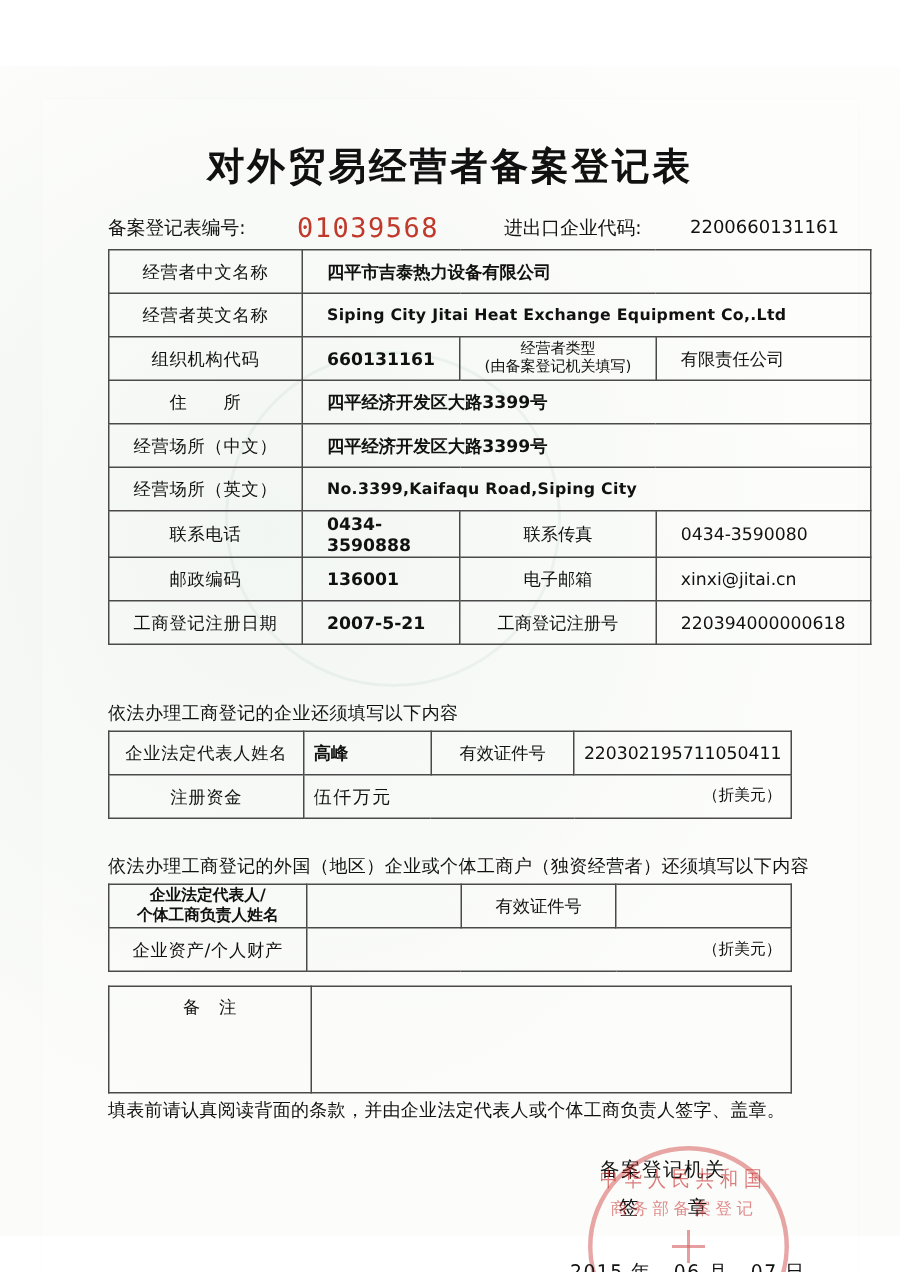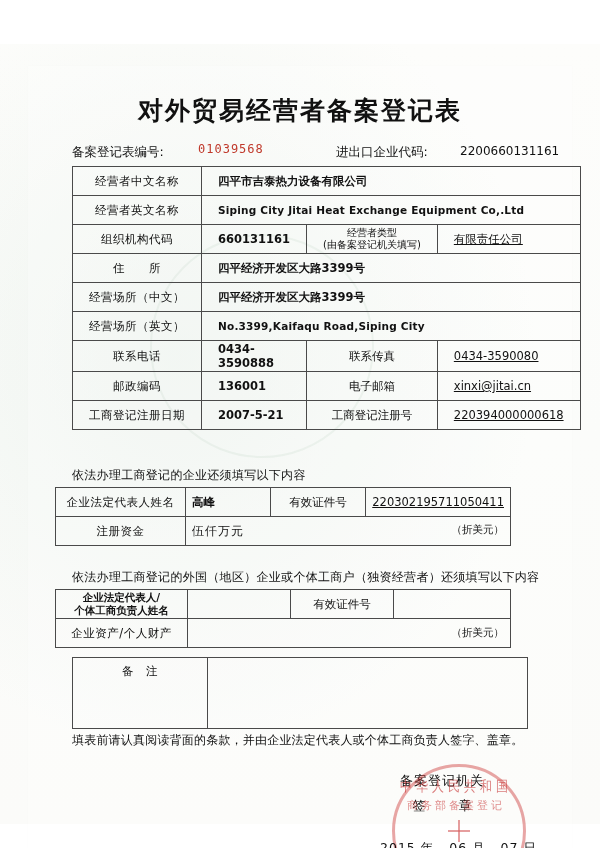--- a/index.html
+++ b/index.html
@@ -52,21 +52,21 @@
     right: 72px;
     height: 20px;
     font-size: 12.5px;
     color: #111;
   }
   .subline .lbl-left { position: absolute; left: 0; top: 2px; }
   .subline .val-left {
     position: absolute; left: 126px; top: 0px;
     color: #c0392b;
     font-family: "DejaVu Sans Mono", "Liberation Mono", monospace;
-    font-size: 12px;
+    font-size: 18px;
     letter-spacing: 1px;
   }
   .subline .lbl-right { position: absolute; left: 264px; top: 2px; }
   .subline .val-right { position: absolute; left: 388px; top: 2px; font-size: 12px; }
 
   table.main {
     position: absolute;
     left: 72px;
     top: 122px;
     width: 456px;
@@ -87,34 +87,34 @@
     white-space: nowrap;
   }
   td.value { font-size: 11.5px; font-weight: bold; }
   td.value.en { font-size: 10.5px; letter-spacing: 0.2px; }
   td.mid-label {
     width: 98px;
     text-align: center;
     white-space: nowrap;
   }
   td.mid-label.small { font-size: 10px; line-height: 1.2; }
-  td.right-value { width: 120px; text-decoration: underline; }
+  td.right-value { width: 120px; }
   .section-note {
     position: absolute;
     left: 72px;
     font-size: 12px;
     color: #111;
     letter-spacing: 0.3px;
   }
   .note1 { top: 423px; }
   .note2 { top: 525px; }
 
   table.sec {
     position: absolute;
-    left: 55px;
+    left: 72px;
     width: 456px;
     border-collapse: collapse;
     font-size: 11.5px;
     padding-left: 26px;
   }
   table.sec td {
     border: 1px solid #4a4a4a;
     height: 26px;
     padding: 1px 6px;
     vertical-align: middle;

